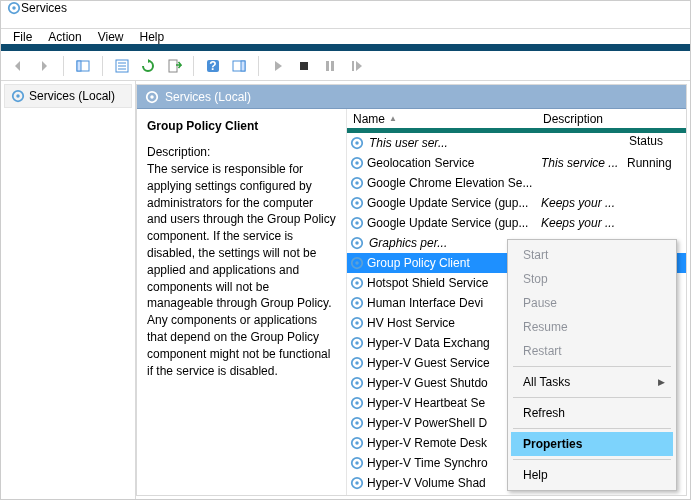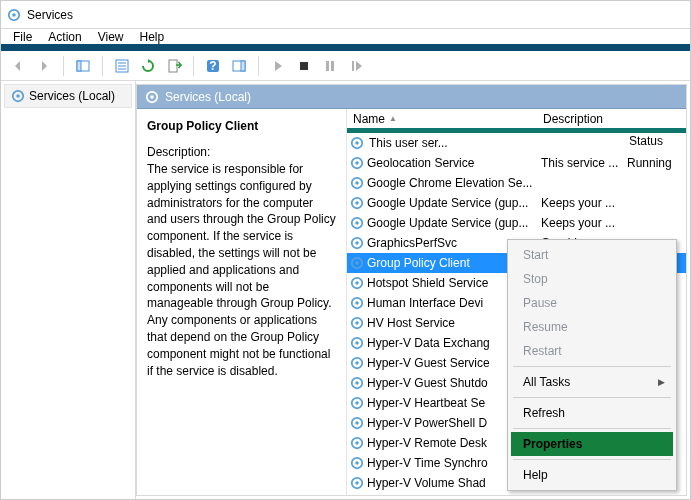--- a/index.html
+++ b/index.html
@@ -1,17 +1,17 @@
 <!DOCTYPE html>
 <html><head>
 <meta charset="utf-8">
 <style>
   * { box-sizing: border-box; margin: 0; padding: 0; font-family: "Segoe UI", Tahoma, sans-serif; font-size: 12px; color: #000; }
   body { width: 691px; height: 500px; overflow: hidden; background: #fff; border: 1px solid #ccc; }
-  .titlebar { height: 28px; display: flex; align-items: center; gap: 6px; padding: 0 6px; background: #fff; border-bottom: 1px solid #d9d9d9; }
+  .titlebar { height: 28px; display: flex; align-items: flex-start; padding: 0 6px; background: #fff; border-bottom: 1px solid #d9d9d9; }
   .gear-svg { width: 14px; height: 14px; flex: none; }
   .menubar { height: 22px; display: flex; align-items: center; gap: 16px; padding: 0 12px; background: #fff; border-bottom: 7px solid #0c4a6e; }
   .menubar span { cursor: default; }
   .toolbar { height: 30px; display: flex; align-items: center; gap: 4px; padding: 0 6px; background: #fff; border-bottom: 1px solid #d9d9d9; }
   .tbtn { width: 22px; height: 22px; display: flex; align-items: center; justify-content: center; border: 1px solid transparent; border-radius: 2px; }
   .tbtn svg { width: 16px; height: 16px; }
   .tsep { width: 1px; height: 20px; background: #d9d9d9; margin: 0 4px; }
   .disabled { opacity: 0.45; }
   .body { display: flex; height: calc(100% - 28px - 22px - 30px); justify-content: flex-end; }
   .leftpane { width: 135px; background: #fff; border-right: 1px solid #d9d9d9; }
@@ -28,28 +28,28 @@
   .list-head { display: flex; align-items: center; height: 24px; border-bottom: 5px solid #0f766e; }
   .list-head .col { padding: 0 6px; color: #444; display: flex; align-items: center; gap: 4px; }
   .col-name { width: 190px; }
   .col-desc { width: 86px; }
   .col-stat { flex: 1; margin-top: 44px; }
   .sort-arrow { font-size: 8px; color: #888; }
   .rows { overflow: hidden; }
   .row { display: flex; align-items: center; height: 20px; padding-left: 2px; }
   .row .icon { width: 16px; flex: none; display: flex; align-items: center; justify-content: center; }
   .row .c-name { width: 172px; white-space: nowrap; overflow: hidden; text-overflow: ellipsis; padding-left: 2px; }
-  .row .c-desc { width: 86px; white-space: nowrap; overflow: hidden; text-overflow: ellipsis; padding-left: 4px; }
+  .row .c-desc { width: 86px; white-space: nowrap; overflow: hidden; text-overflow: ellipsis; padding-left: 4px; font-style: italic; }
   .row .c-stat { flex: 1; padding-left: 4px; }
   .row.selected { background: #1e90ff; }
   .row.selected .c-name { color: #fff; }
   .row.selected .c-desc, .row.selected .c-stat { color: #fff; }
   .ctxmenu { position: absolute; top: 130px; left: 160px; width: 170px; background: #f5f5f5; border: 1px solid #bfbfbf; box-shadow: 2px 2px 4px rgba(0,0,0,0.25); padding: 3px; z-index: 50; }
   .ctx-item { height: 24px; display: flex; align-items: center; padding: 0 12px; position: relative; }
-  .ctx-item.sel { background: #15803d; }
+  .ctx-item.sel { background: #7dd3fc; }
   .ctx-item.disabled span { color: #0f172a; }
   .ctx-item .submenu-arr { position: absolute; right: 8px; font-size: 9px; color: #555; }
   .ctx-sep { height: 1px; background: #cfcfcf; margin: 3px 2px; }
   .ctx-item.sel span { color: #000; font-weight: 600; }
 </style>
 </head>
 <body>
 
 <div class="titlebar">
   <svg class="gear-svg" viewBox="0 0 16 16">
@@ -235,21 +235,20 @@
               <span class="c-desc">Keeps your ...</span>
               <span class="c-stat"></span>
             </div>
             <div class="row">
               <span class="icon">
                 <svg class="gear-svg" viewBox="0 0 16 16">
                   <circle cx="8" cy="8" r="6" fill="none" stroke="#5aa0d8" stroke-width="2"></circle>
                   <circle cx="8" cy="8" r="2" fill="#5aa0d8"></circle>
                 </svg>
               </span>
-              <span class="c-name">GraphicsPerfSvc</span>
               <span class="c-desc">Graphics per...</span>
               <span class="c-stat"></span>
             </div>
             <div class="row selected">
               <span class="icon">
                 <svg class="gear-svg" viewBox="0 0 16 16">
                   <circle cx="8" cy="8" r="6" fill="none" stroke="#5aa0d8" stroke-width="2"></circle>
                   <circle cx="8" cy="8" r="2" fill="#5aa0d8"></circle>
                 </svg>
               </span>

